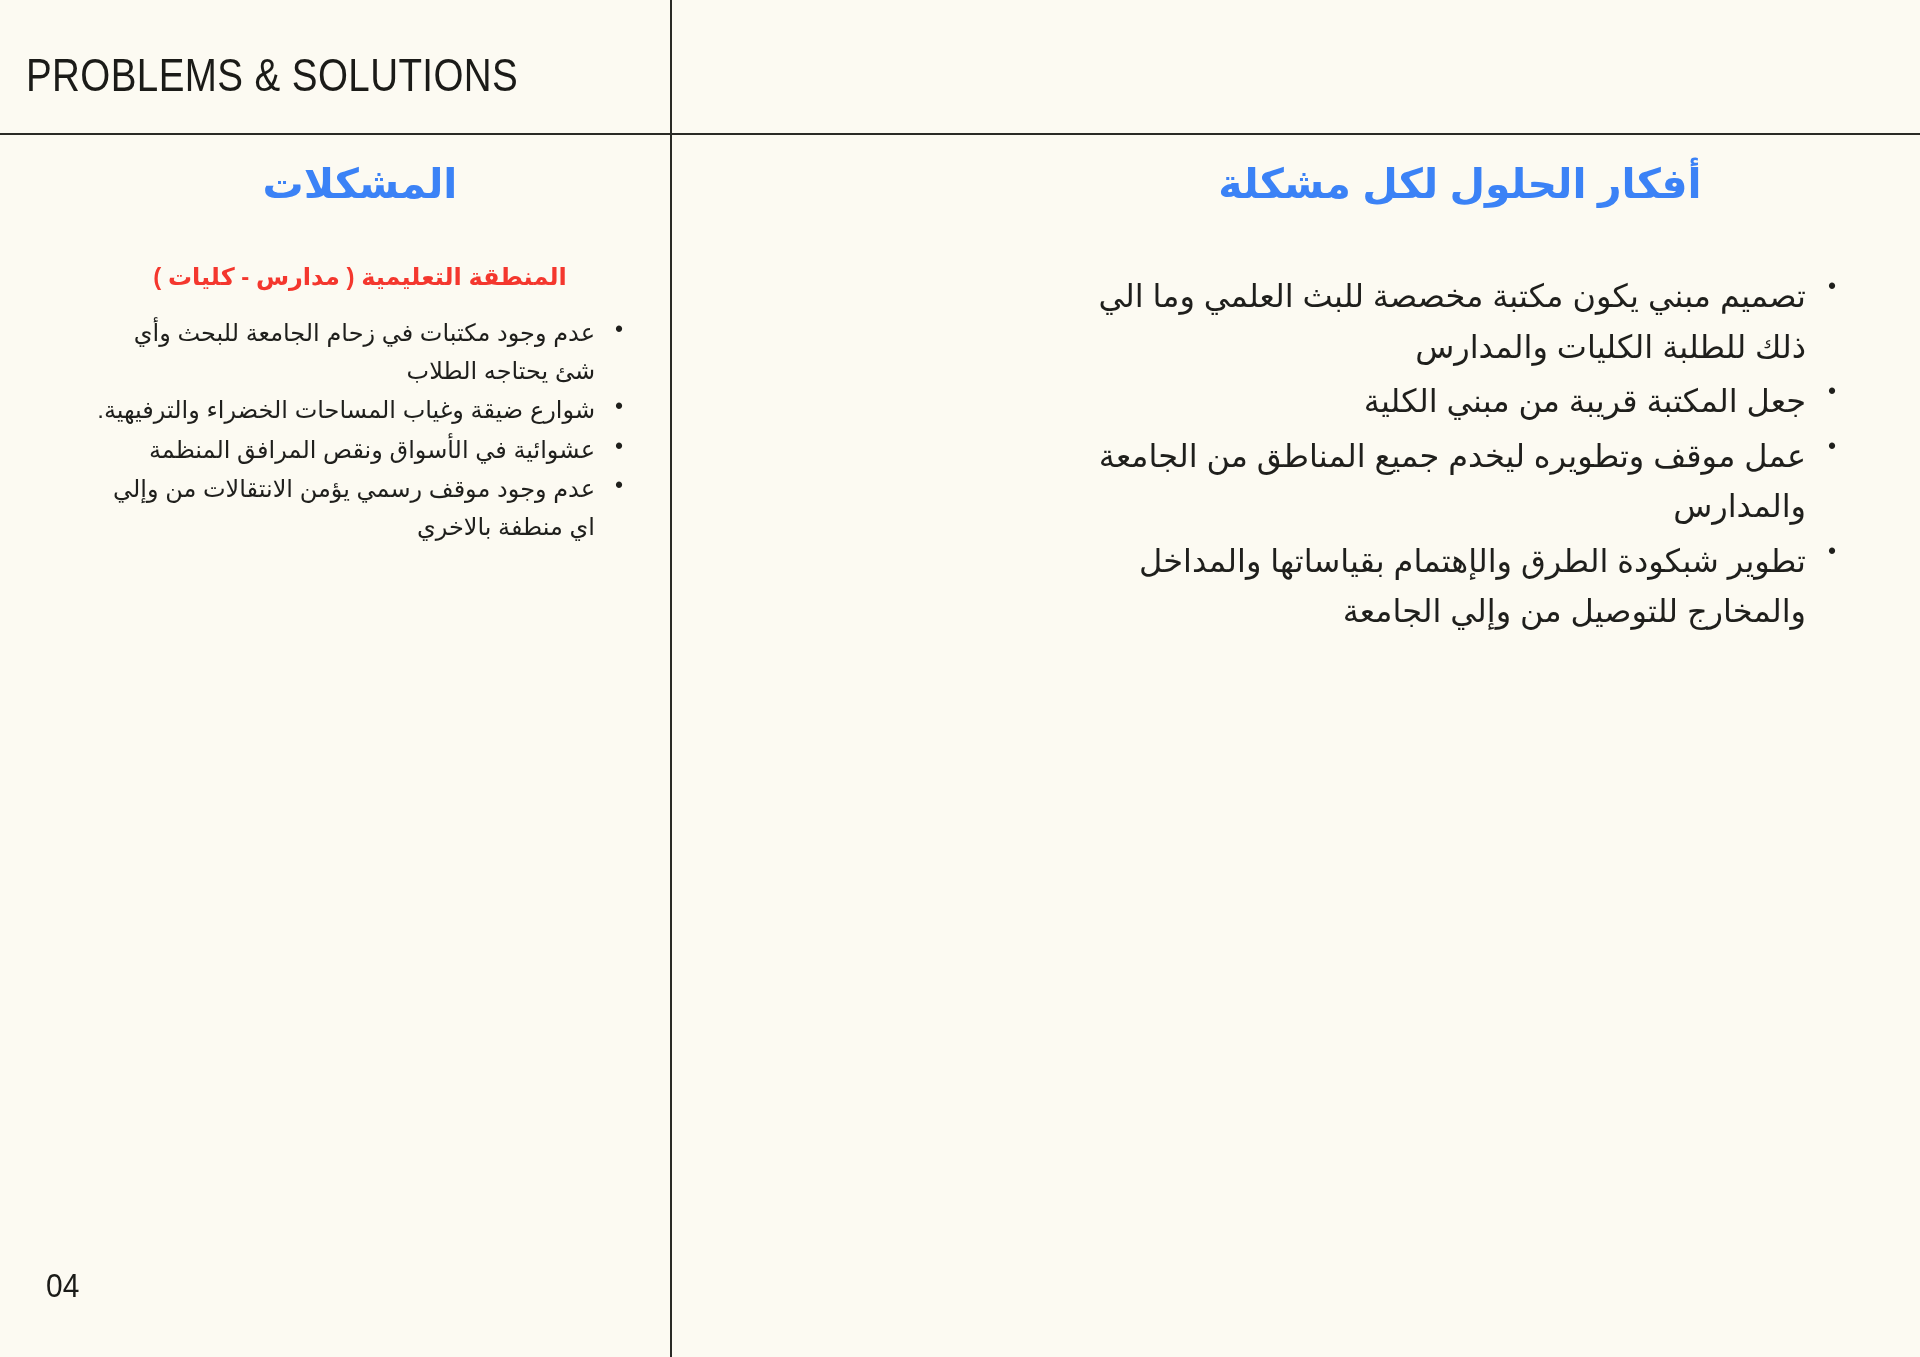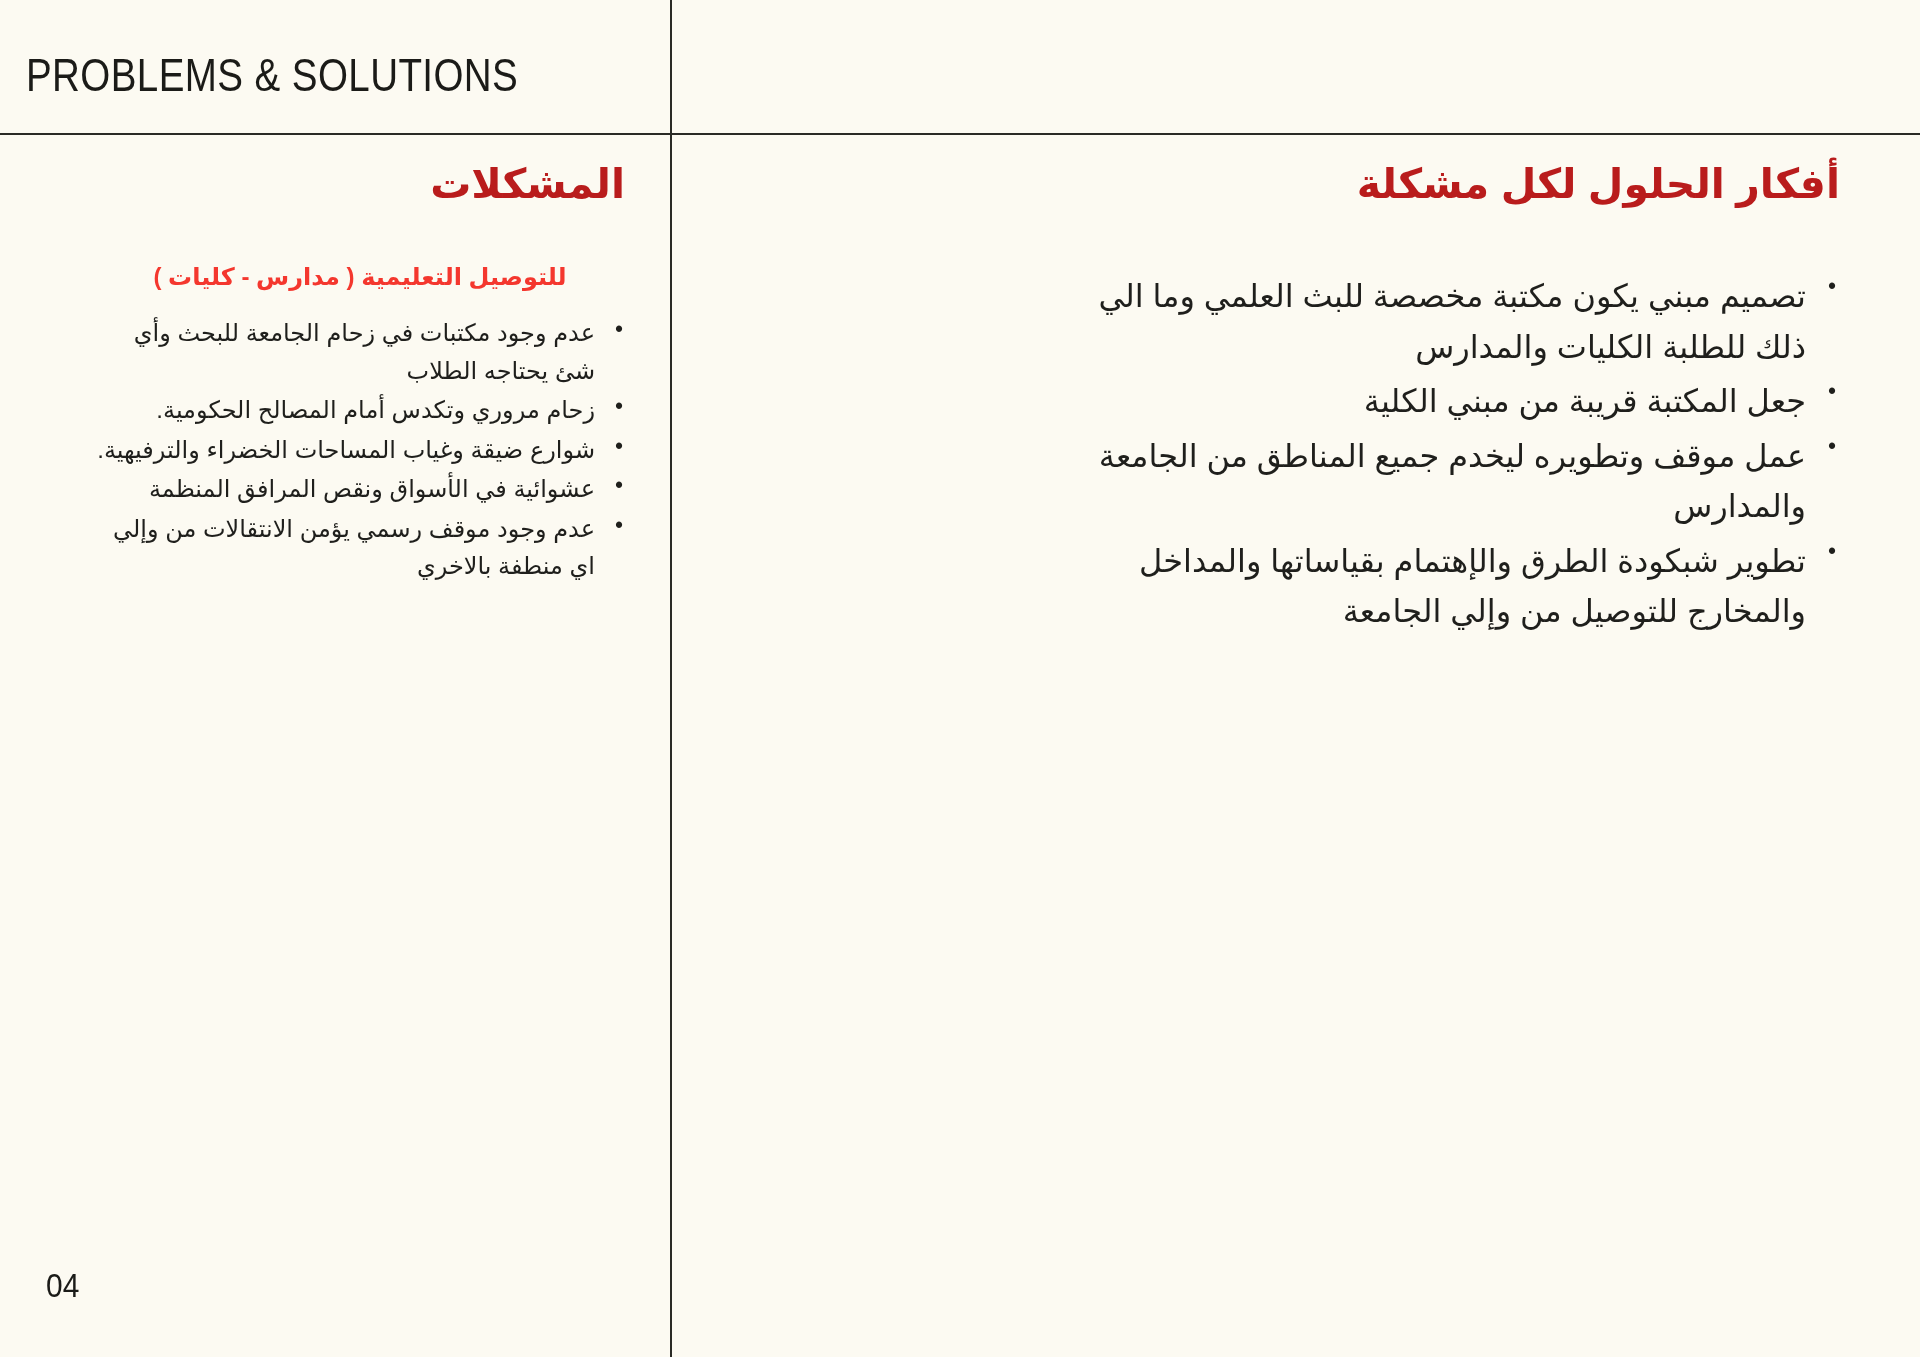--- a/index.html
+++ b/index.html
@@ -72,21 +72,22 @@
 
   .col-solutions {
     left: 1080px;
     top: 160px;
     width: 760px;
   }
 
   .col-heading {
     font-size: 41px;
     font-weight: 700;
-    color: #b91c1c;
+    text-align: center;
+    color: #3b82f6;
     margin: 0 0 52px 0;
     line-height: 1.2;
     letter-spacing: -0.5px;
   }
 
   .col-solutions .col-heading {
     margin-bottom: 62px;
   }
 
   .sub-heading {
@@ -157,25 +158,24 @@
   <div class="header-title">PROBLEMS &amp; SOLUTIONS</div>
 
   <div class="header-rule"></div>
 
   <div class="v-divider"></div>
 
   <div class="col col-problems">
 
     <h2 class="col-heading">المشكلات</h2>
 
-    <h3 class="sub-heading">للتوصيل التعليمية ( مدارس - كليات )</h3>
+    <h3 class="sub-heading">المنطقة التعليمية ( مدارس - كليات )</h3>
 
     <ul class="bullets">
       <li>عدم وجود مكتبات في زحام الجامعة للبحث وأي شئ يحتاجه الطلاب</li>
-      <li>زحام مروري وتكدس أمام المصالح الحكومية.</li>
       <li>شوارع ضيقة وغياب المساحات الخضراء والترفيهية.</li>
       <li>عشوائية في الأسواق ونقص المرافق المنظمة</li>
       <li>عدم وجود موقف رسمي يؤمن الانتقالات من وإلي اي منطفة بالاخري</li>
     </ul>
   </div>
 
   <div class="col col-solutions">
 
     <h2 class="col-heading">أفكار الحلول لكل مشكلة</h2>
 

